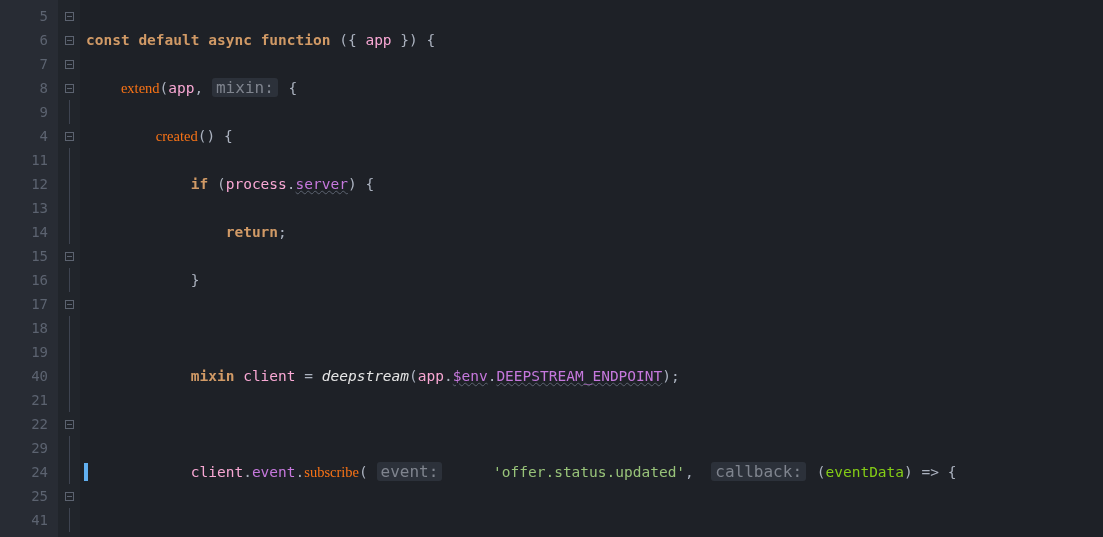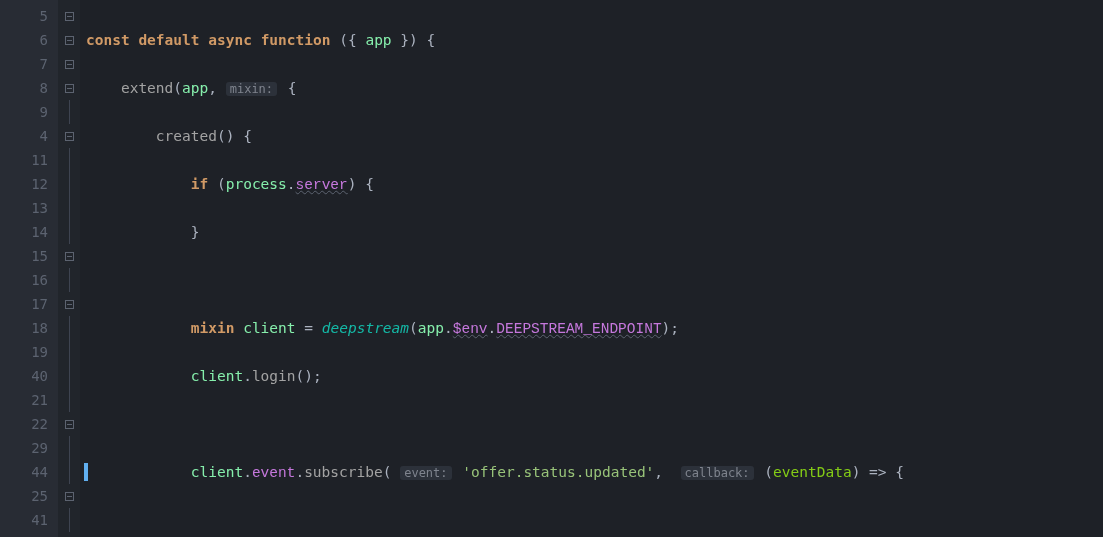--- a/index.html
+++ b/index.html
@@ -46,33 +46,33 @@
     cursor: pointer;
   }
   .code {
     padding: 4px 0 4px 6px;
     white-space: pre;
     flex: 1;
     position: relative;
   }
   .code .row { height: 24px; }       
   .kw { color: #d19a66; font-weight: bold; }       
-  .id { color: #86efac; }       
-  .m  { color: #a3a3a3; }       
+  .id { color: #f9a8d4; }       
+  .m  { color: #f97316; font-family: Liberation Serif, serif; }       
   .p  { color: #abb2bf; }       
-  .s  { color: #98c379; }       
-  .it { font-style: italic; color: #14b8a6; } 
-  .prop { color: #c678dd; font-family: Liberation Mono, monospace; }     
+  .s  { color: #98c379; margin-left: 40px; }       
+  .it { font-style: italic; color: #e5e5e5; } 
+  .prop { color: #c678dd; }     
   .param { color: #84cc16; }
   .hint {
     color: #7f848e;
     background: #2c313a;
     border-radius: 3px;
     padding: 0 4px;
-    font-size: 12px;
+    font-size: 16px;
     margin-right: 2px;
   }
   .wavy {
     text-decoration-line: underline;
     text-decoration-style: wavy;
     text-decoration-color: #5c6370;
     text-decoration-thickness: 1px;
   }
   .bookmark {
     position: absolute;
@@ -129,21 +129,21 @@
     <div class="ln">14</div>
     <div class="ln">15</div>
     <div class="ln">16</div>
     <div class="ln">17</div>
     <div class="ln">18</div>
     <div class="ln">19</div>
     <div class="ln">40</div>
     <div class="ln">21</div>
     <div class="ln">22</div>
     <div class="ln">29</div>
-    <div class="ln">44</div>
+    <div class="ln">24</div>
     <div class="ln">25</div>
     <div class="ln">41</div>
   </div>
 
   <div class="fold-col">
     <div class="fm has">
         <span class="marker minus"></span>
       </div>
     <div class="fm has">
         <span class="marker minus"></span>
@@ -208,24 +208,24 @@
     <div class="fm">
         <span class="guide"></span>
       </div>
   </div>
 
   <div class="code">
 <div class="row"><span class="kw">const</span> <span class="kw">default</span> <span class="kw">async</span> <span class="kw">function</span> <span class="p">({ </span><span class="id">app</span><span class="p"> }) {</span></div>
 <div class="row">    <span class="m">extend</span><span class="p">(</span><span class="id">app</span><span class="p">, </span><span class="hint">mixin:</span><span class="p"> {</span></div>
 <div class="row">        <span class="m">created</span><span class="p">() {</span></div>
 <div class="row">            <span class="kw">if</span> <span class="p">(</span><span class="id">process</span><span class="p">.</span><span class="prop wavy">server</span><span class="p">) {</span></div>
+<div class="row">                <span class="kw">return</span><span class="p">;</span></div>
 <div class="row">            <span class="p">}</span></div>
 <div class="row"></div>
 <div class="row">            <span class="kw">mixin</span> <span class="id">client</span> <span class="p">=</span> <span class="it">deepstream</span><span class="p">(</span><span class="id">app</span><span class="p">.</span><span class="prop wavy">$env</span><span class="p">.</span><span class="prop wavy">DEEPSTREAM_ENDPOINT</span><span class="p">);</span></div>
-<div class="row">            <span class="id">client</span><span class="p">.</span><span class="m">login</span><span class="p">();</span></div>
 <div class="row"></div>
 <div class="row has-bm"><span class="bookmark"></span>            <span class="id">client</span><span class="p">.</span><span class="prop">event</span><span class="p">.</span><span class="m">subscribe</span><span class="p">( </span><span class="hint">event:</span> <span class="s">'offer.status.updated'</span><span class="p">,  </span><span class="hint">callback:</span> <span class="p">(</span><span class="param">eventData</span><span class="p">) =&gt; {</span></div>
 
 
 
 
 
 
 
 

